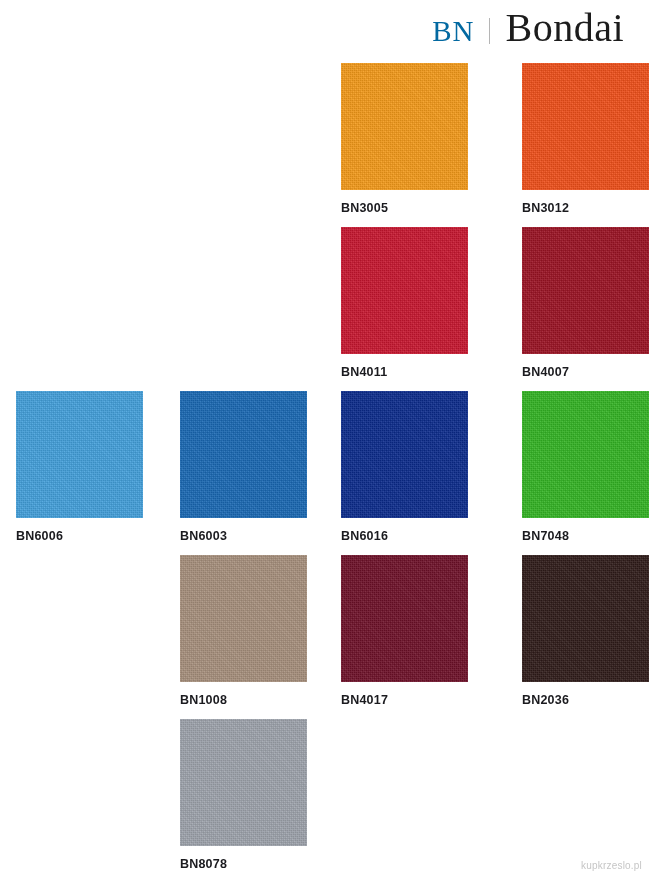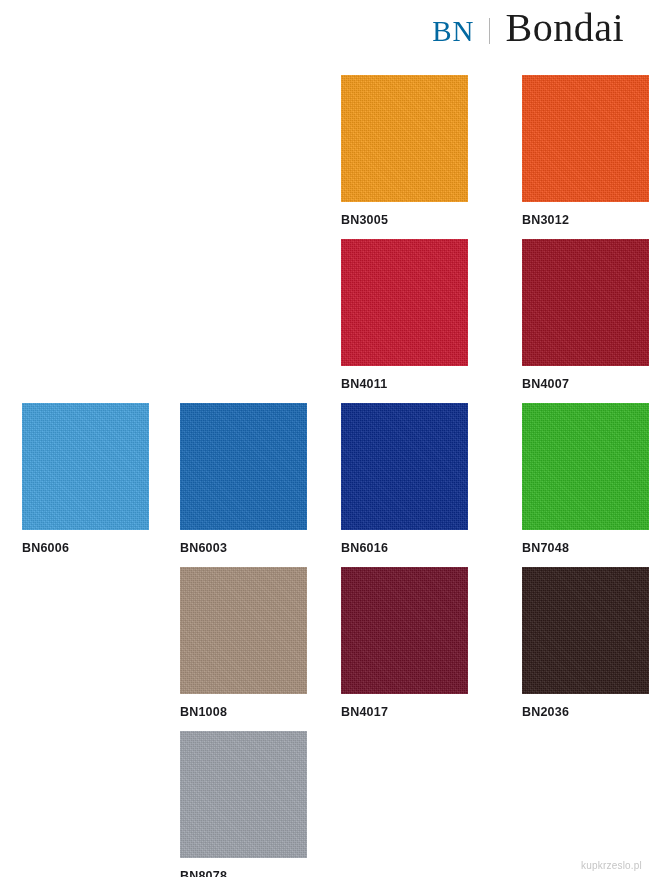--- a/index.html
+++ b/index.html
@@ -63,23 +63,23 @@
     left: 0;
     width: 652px;
   }
   .row {
     position: relative;
     height: 164px;
   }
   .cell {
     position: absolute;
     width: 127px;
-    top: 12px;
+    top: 0;
   }
-  .cell.col0 { left: 16px; margin-left: 6px; }
+  .cell.col0 { left: 16px; }
   .cell.col1 { left: 180px; }
   .cell.col2 { left: 341px; }
   .cell.col3 { left: 505px; margin-left: 17px; }
 
   .swatch {
     width: 127px;
     height: 127px;
     position: relative;
     overflow: hidden;
   }

